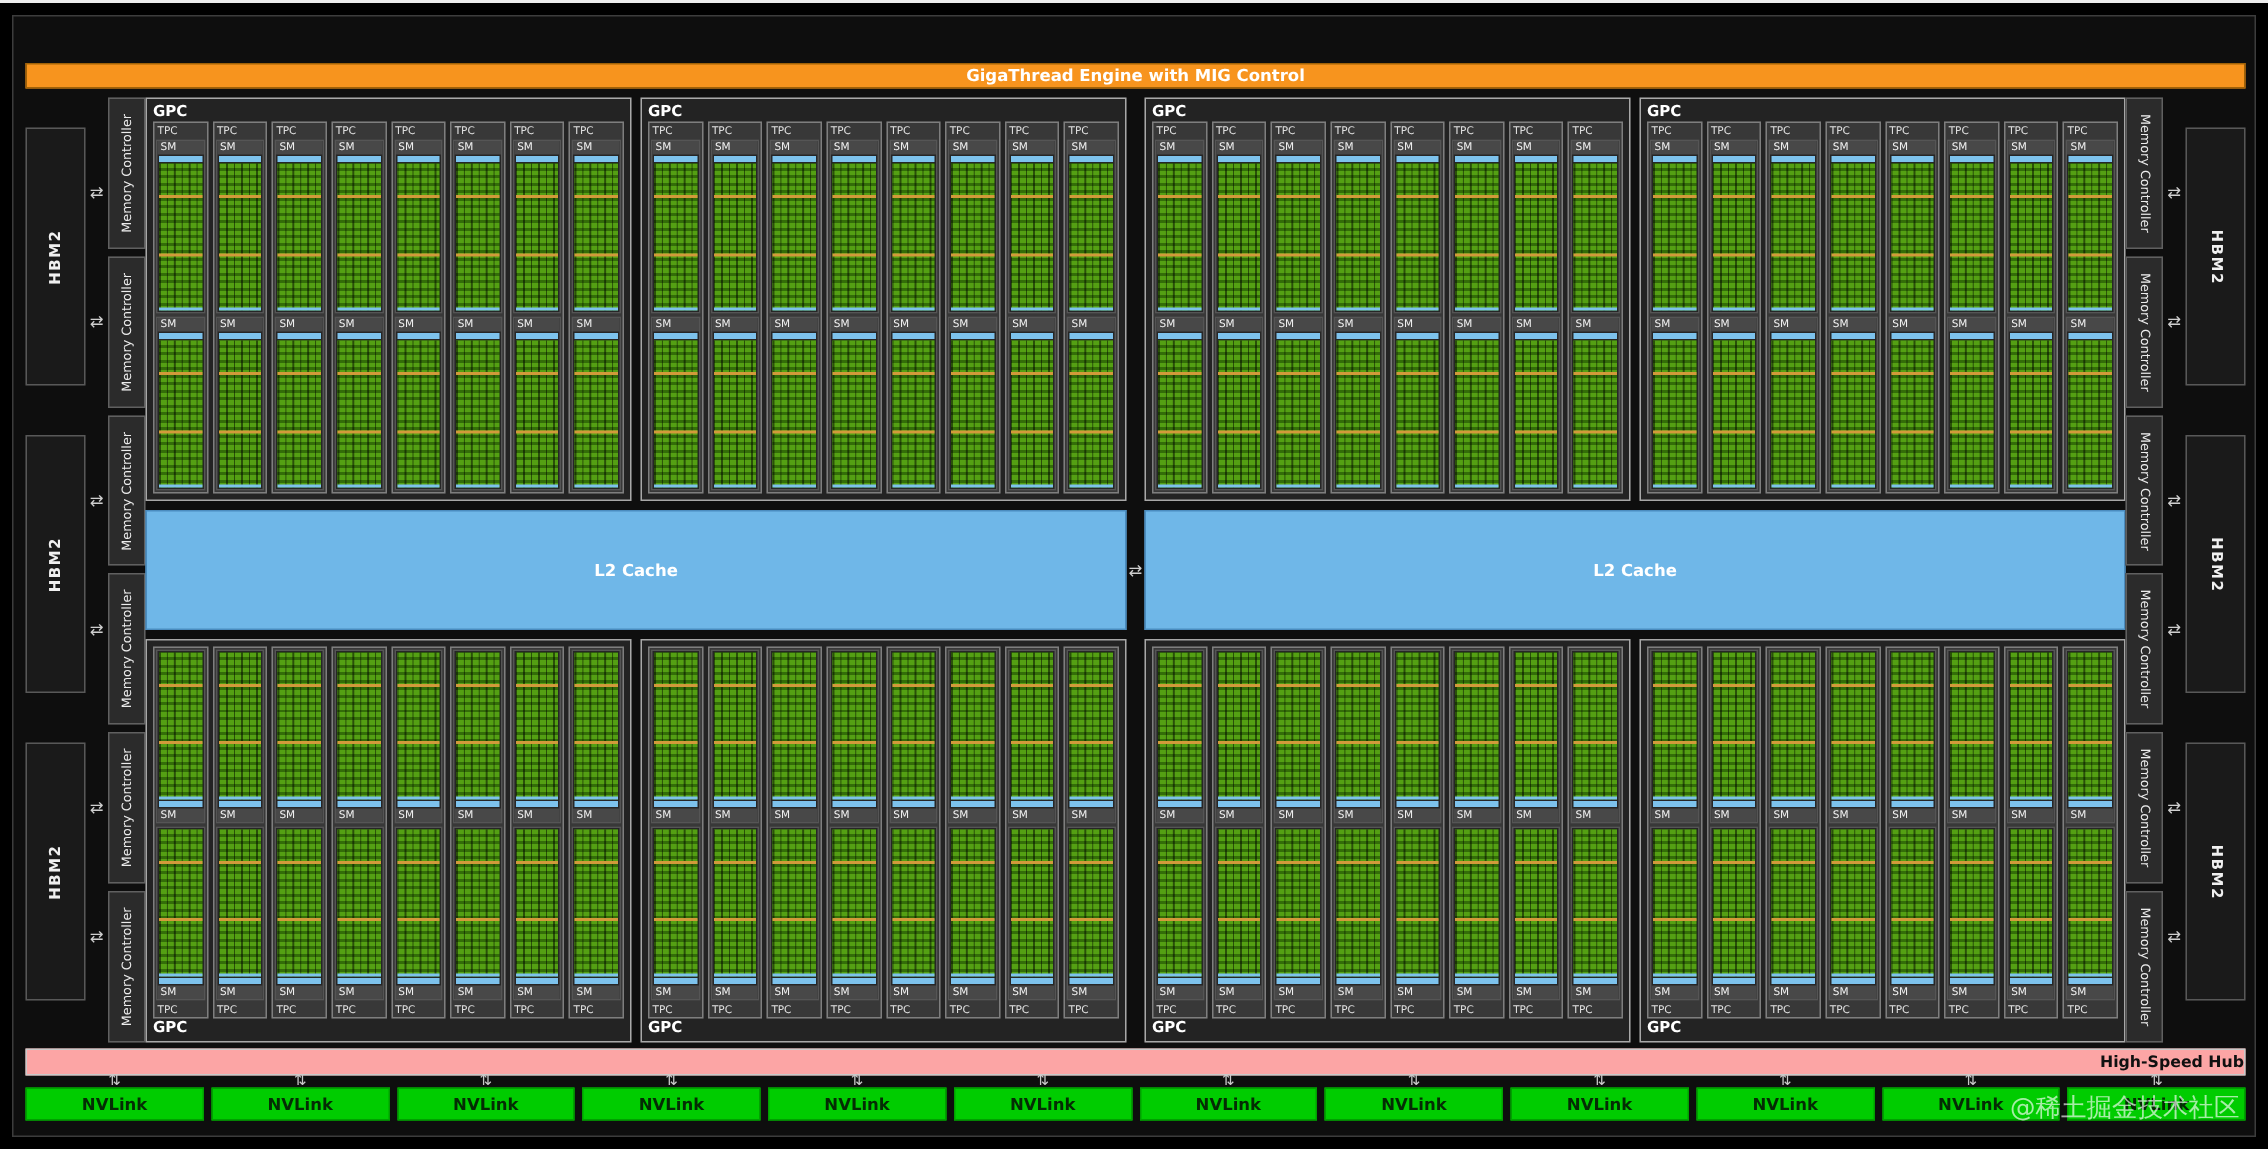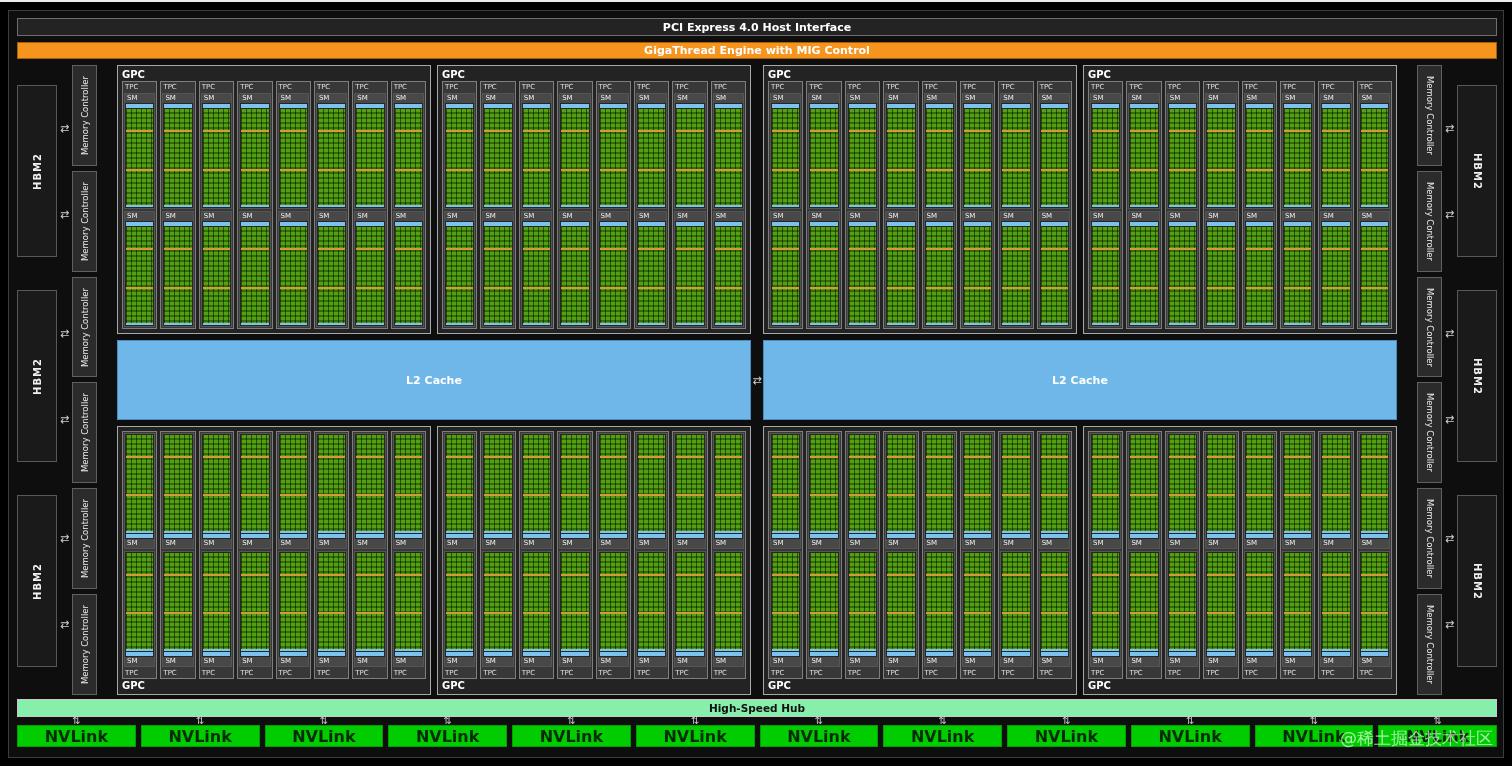--- a/index.html
+++ b/index.html
@@ -21,21 +21,21 @@
   .arrow-col{width:15px;display:flex;flex-direction:column;justify-content:space-between;padding:20px 0 28px}
   .arrow-group{height:172px;display:flex;flex-direction:column;justify-content:space-around;align-items:center}
   .harrow{color:#cfcfcf;font-size:11px;line-height:1}
 
   .mc-col{width:25px;display:flex;flex-direction:column;gap:5px}
   .mc-strip{flex:1;background:#2b2b2b;border:1px solid #606060;display:flex;align-items:center;justify-content:center;overflow:hidden}
   .mc-label{color:#ececec;font-size:8.5px}
   .vtext{writing-mode:vertical-rl;transform:rotate(180deg);white-space:nowrap}
   .vtext.vr{transform:none}
 
-  .center{flex:1;display:flex;flex-direction:column;padding:0 20px}
+  .center{flex:1;display:flex;flex-direction:column;padding:0 0}
   .gpc-row{height:272px;display:flex}
   .gpc-half{flex:1;display:flex;gap:6px;min-width:0}
   .center-gap{width:12px;display:flex;align-items:center;justify-content:center}
 
   .l2-row{height:80px;margin:6px 0;display:flex}
   .l2{flex:1;background:#6fb7e8;border:1px solid #4a8cbf;display:flex;align-items:center;justify-content:center;color:#fff;font-weight:bold;font-size:11px}
   .l2-gap{width:12px;display:flex;align-items:center;justify-content:center}
 
   .gpc{flex:1;min-width:0;background:#232323;border:1px solid #a8a8a8;display:flex;flex-direction:column;padding:2px 4px 4px}
   .gpc.flip{flex-direction:column-reverse;padding:4px 4px 2px}
@@ -54,38 +54,35 @@
     background-image:
       linear-gradient(#d29a3a,#d29a3a),
       linear-gradient(#d29a3a,#d29a3a),
       linear-gradient(#7dc2ec,#7dc2ec),
       repeating-linear-gradient(90deg, rgba(0,0,0,.5) 0 1px, transparent 1px 5px),
       repeating-linear-gradient(180deg, #54a013 0 3px, #336d08 3px 5px);
     background-size:100% 2px,100% 2px,100% 2px,100% 100%,100% 100%;
     background-position:0 22%,0 62%,0 100%,0 0,0 0;
     background-repeat:no-repeat,no-repeat,no-repeat,repeat,repeat}
 
-  .hub{position:absolute;left:8px;top:688px;width:1480px;height:18px;background:#86efac;border:1px solid #c9c9c9;display:flex;align-items:center;justify-content:center;color:#101010;font-weight:bold;font-size:10.5px}
+  .hub{position:absolute;left:8px;top:688px;width:1480px;height:18px;background:#fca5a5;border:1px solid #c9c9c9;display:flex;align-items:center;justify-content:flex-end;color:#101010;font-weight:bold;font-size:10.5px}
   .nvlink-arrow-row{position:absolute;left:8px;top:705px;width:1480px;height:9px;display:flex;gap:5px;overflow:visible}
   .varrow-cell{flex:1;display:flex;align-items:center;justify-content:center}
   .varrow{color:#c9c9c9;font-size:10px;line-height:1}
   .nvlink-row{position:absolute;left:8px;top:714px;width:1480px;height:22px;display:flex;gap:5px}
-  .nvlink{flex:1;background:#00cc00;border:1px solid #00a000;display:flex;align-items:center;justify-content:center;color:#042c04;font-weight:bold;font-size:16px}
+  .nvlink{flex:1;background:#00cc00;border:1px solid #00a000;display:flex;align-items:center;justify-content:center;color:#042c04;font-weight:bold;font-size:11px}
   .watermark{position:absolute;right:10px;top:716px;color:rgba(255,255,255,.65);font-size:17px;z-index:5}
 </style>
 </head>
 <body>
 
 <div class="topline"></div>
 
 <div class="frame">
 
-  <div class="bar pcie">
-    <span>PCI Express 4.0 Host Interface</span>
-  </div>
 
   <div class="bar giga">
     <span>GigaThread Engine with MIG Control</span>
   </div>
 
   <div class="main">
     <div class="hbm-col">
         <div class="hbm-block">
           <div class="vtext hbm-label">HBM2</div>
         </div>

